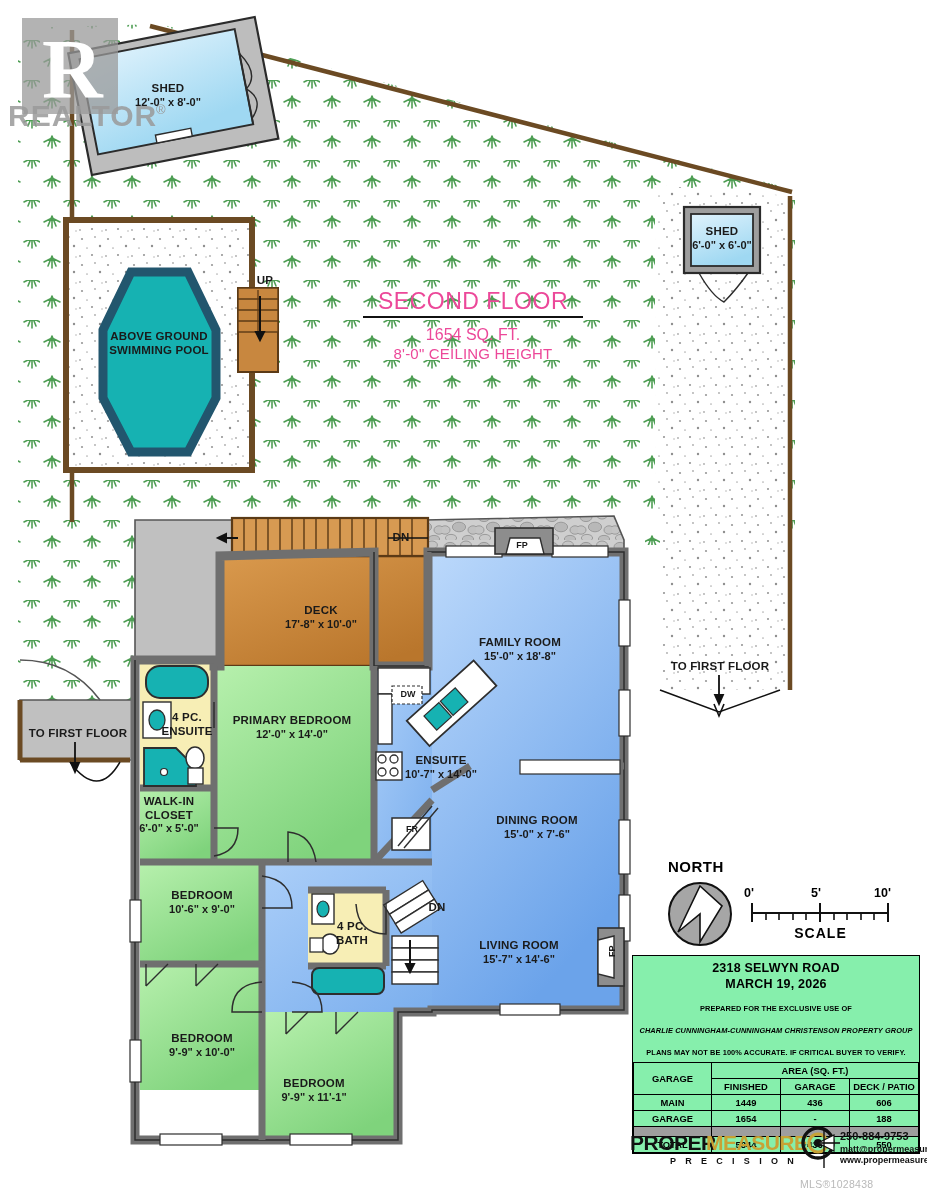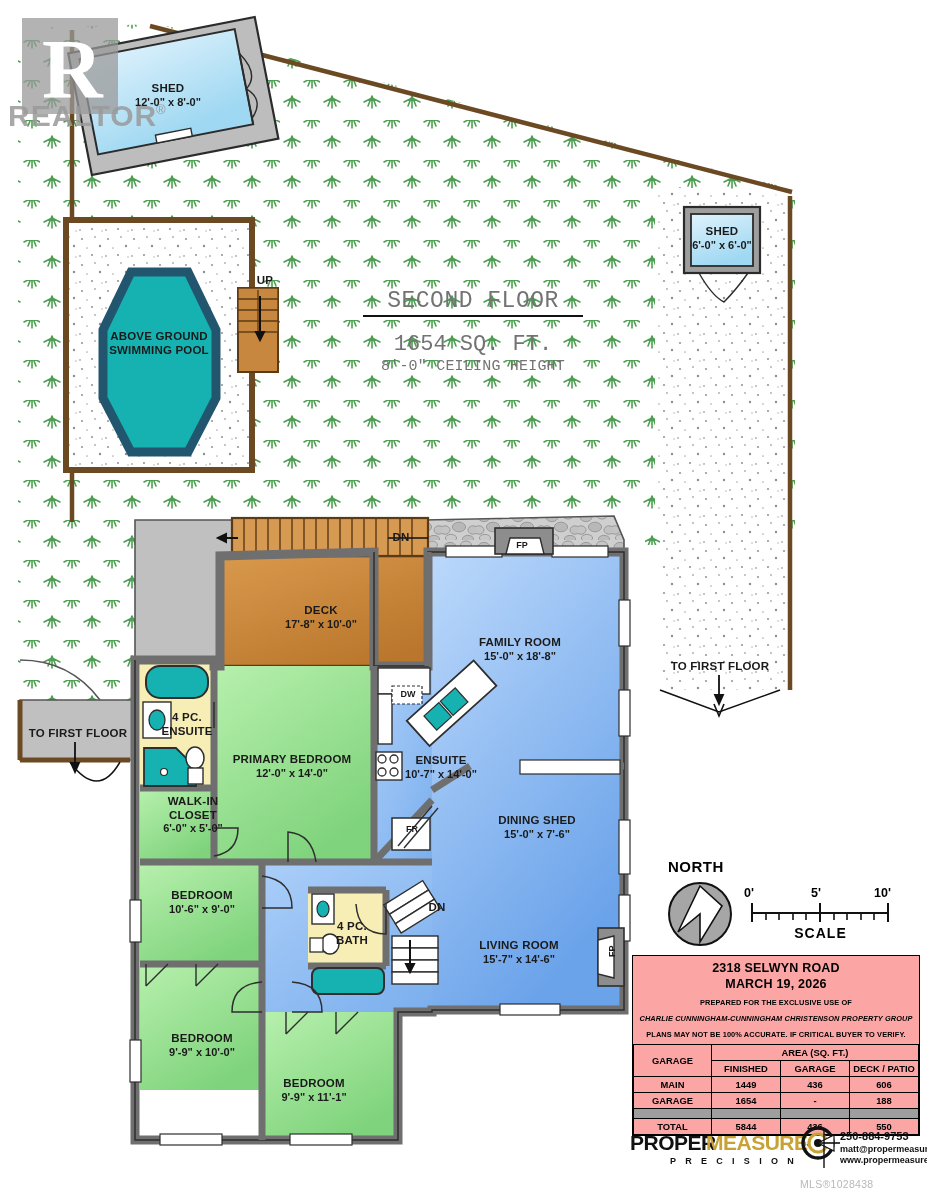--- a/index.html
+++ b/index.html
@@ -6,38 +6,38 @@
   body{width:927px;height:1200px;position:relative;overflow:hidden;
        font-family:"Liberation Sans",sans-serif;color:#000;}
   #plan{position:absolute;left:0;top:0;width:927px;height:1200px;}
   .lbl{position:absolute;text-align:center;font-family:"Liberation Sans",sans-serif;
        color:#1a1a1a;line-height:1.18;pointer-events:none;white-space:nowrap;}
   .rn{font-size:11.5px;font-weight:700;letter-spacing:.2px;}
   .rd{font-size:11px;font-weight:700;}
   .tiny{font-size:9px;font-weight:700;}
   
   #title{position:absolute;left:363px;top:288px;width:220px;text-align:center;
-         font-family:Liberation Mono, monospace;color:#737373;}
+         font-family:Liberation Sans, sans-serif;color:#ec4899;}
   #title .t1{font-size:23px;letter-spacing:.5px;border-bottom:2px solid #111;padding-bottom:1px;display:block;}
-  #title .t2{font-size:22px;display:block;margin-top:15px;text-align:center;}
+  #title .t2{font-size:16px;display:block;margin-top:8px;text-align:center;}
   #title .t3{font-size:15px;display:block;margin-top:1px;letter-spacing:.2px;}
   
   #rw{position:absolute;left:8px;top:14px;width:288px;height:120px;pointer-events:none;}
   
   #northwrap{position:absolute;left:668px;top:858px;}
   #northtxt{font-size:15px;font-weight:700;letter-spacing:.5px;}
   #scalewrap{position:absolute;left:748px;top:886px;width:145px;}
   .scnum{position:absolute;font-size:12.5px;font-weight:700;top:0;}
   #sctext{position:absolute;left:748px;top:925px;width:145px;text-align:center;
           font-size:14px;font-weight:700;letter-spacing:1px;}
   
-  #info{position:absolute;left:632px;top:955px;width:286px;border:1.6px solid #000;background:#fca5a5;}
+  #info{position:absolute;left:632px;top:955px;width:286px;border:1.6px solid #000;background:#86efac;}
   #info .hdr{text-align:center;padding:5px 4px 4px;}
   #info .addr{font-size:12.5px;font-weight:700;letter-spacing:.2px;line-height:1.25;}
-  #info .sub{font-size:7.4px;font-weight:700;letter-spacing:.1px;margin-top:6px;line-height:1.35;}
+  #info .sub{font-size:7.4px;font-weight:700;letter-spacing:.1px;margin-top:12px;line-height:1.35;}
   #info .sub i{font-style:italic;}
   table{border-collapse:collapse;width:100%;font-size:9.4px;font-weight:700;table-layout:fixed;}
   table td,table th{border:1.1px solid #000;text-align:center;padding:2px 0;font-weight:700;}
   .spacer td{background:#9e9e9e;height:9px;padding:0;}
   
   #logo{position:absolute;left:628px;top:1126px;width:300px;height:48px;}
   #mls{position:absolute;left:800px;top:1178px;font-size:10.5px;color:#b9b9b9;
        font-family:Liberation Sans, sans-serif;letter-spacing:.3px;}
 </style>
 </head>
@@ -381,44 +381,44 @@
 </div>
 <div class="lbl" style="left:452px;top:636px;width:136px">
   <div class="rn">FAMILY ROOM</div>
   <div class="rd">15'-0" x 18'-8"</div>
 </div>
 <div class="lbl" style="left:382px;top:754px;width:118px">
   <div class="rn">ENSUITE</div>
   <div class="rd">10'-7" x 14'-0"</div>
 </div>
 <div class="lbl" style="left:470px;top:814px;width:134px">
-  <div class="rn">DINING SHED</div>
+  <div class="rn">DINING ROOM</div>
   <div class="rd">15'-0" x 7'-6"</div>
 </div>
 <div class="lbl" style="left:452px;top:939px;width:134px">
   <div class="rn">LIVING ROOM</div>
   <div class="rd">15'-7" x 14'-6"</div>
 </div>
-<div class="lbl" style="left:216px;top:753px;width:152px">
+<div class="lbl" style="left:216px;top:714px;width:152px">
   <div class="rn">PRIMARY BEDROOM</div>
   <div class="rd">12'-0" x 14'-0"</div>
 </div>
 <div class="lbl" style="left:148px;top:889px;width:108px">
   <div class="rn">BEDROOM</div>
   <div class="rd">10'-6" x 9'-0"</div>
 </div>
 <div class="lbl" style="left:148px;top:1032px;width:108px">
   <div class="rn">BEDROOM</div>
   <div class="rd">9'-9" x 10'-0"</div>
 </div>
 <div class="lbl" style="left:258px;top:1077px;width:112px">
   <div class="rn">BEDROOM</div>
   <div class="rd">9'-9" x 11'-1"</div>
 </div>
-<div class="lbl" style="left:156px;top:795px;width:74px">
+<div class="lbl" style="left:132px;top:795px;width:74px">
   <div class="rn">WALK-IN</div>
   <div class="rn">CLOSET</div>
   <div class="rd">6'-0" x 5'-0"</div>
 </div>
 <div class="lbl" style="left:152px;top:711px;width:70px">
   <div class="rn">4 PC.</div>
   <div class="rn">ENSUITE</div>
 </div>
 <div class="lbl" style="left:320px;top:920px;width:64px">
   <div class="rn">4 PC.</div>

